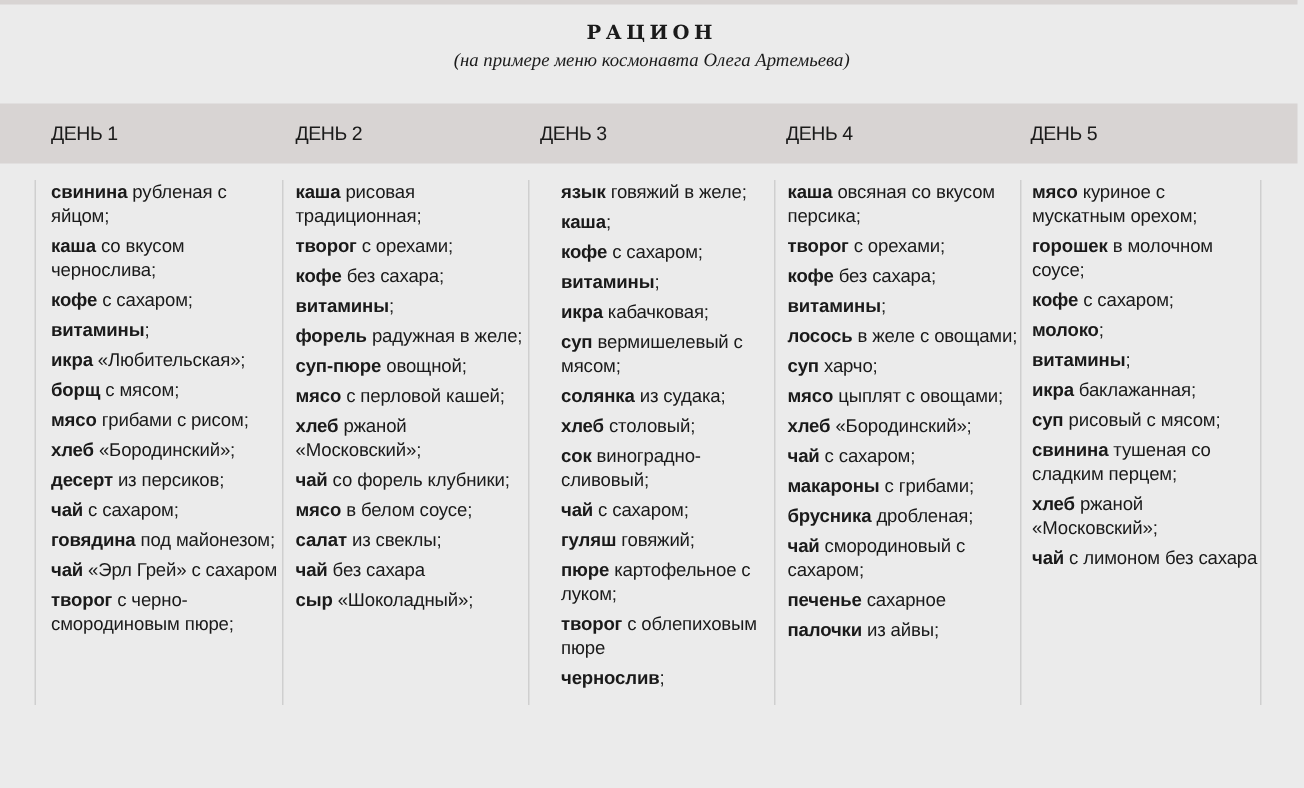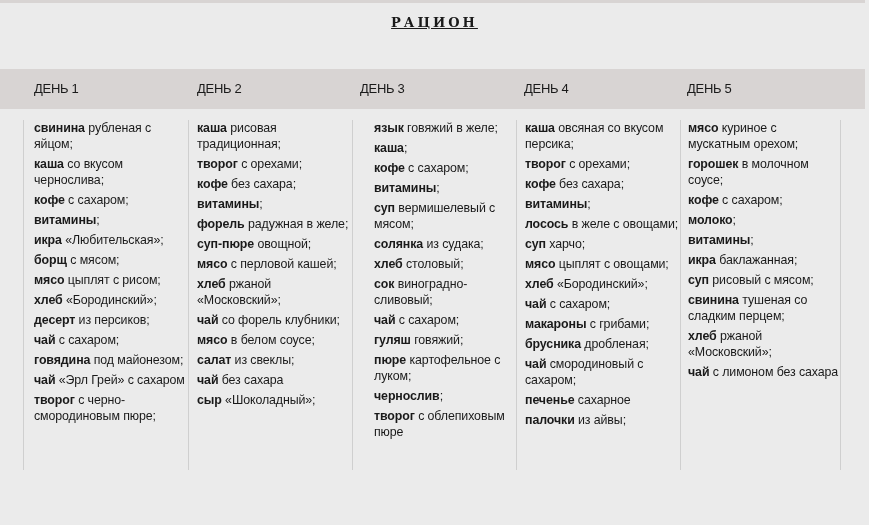--- a/index.html
+++ b/index.html
@@ -8,21 +8,21 @@
       background: #ebebeb;
       font-family: "Liberation Sans", "DejaVu Sans", sans-serif;
       color: #1a1a1a;
       position: relative;
     }
     .top-strip {
       position: absolute; left: 0; top: 0; width: 865px; height: 3px;
       background: #d8d4d3;
     }
     .title-block {
-      position: absolute; left: 0; top: 14px; width: 869px; text-align: center; text-decoration: underline;
+      position: absolute; left: 0; top: 14px; width: 869px; text-align: center;
     }
     .title {
       font-family: "DejaVu Serif", "Liberation Serif", serif;
       font-weight: bold; font-size: 13px; letter-spacing: 3px;
       color: #1a1a1a; line-height: 18px;
     }
     .subtitle {
       font-family: "Liberation Serif", "DejaVu Serif", serif;
       font-style: italic; font-size: 12.5px; color: #1a1a1a;
       line-height: 16px;
@@ -52,38 +52,39 @@
     }
     .item b { font-weight: bold; }
   </style>
 </head>
 <body>
 
 <div class="top-strip"></div>
 
 <div class="title-block">
   <div class="title">РАЦИОН</div>
+  <div class="subtitle">(на примере меню космонавта Олега Артемьева)</div>
 </div>
 
 <div class="days-header">
   <span class="day-label" style="left:34px">ДЕНЬ 1</span>
   <span class="day-label" style="left:197px">ДЕНЬ 2</span>
   <span class="day-label" style="left:360px">ДЕНЬ 3</span>
   <span class="day-label" style="left:524px">ДЕНЬ 4</span>
   <span class="day-label" style="left:687px">ДЕНЬ 5</span>
 </div>
 
 <div class="col" style="left:23px; width:165px; padding-left:10px">
     <div class="item"><b>свинина</b><span> рубленая с яйцом;</span></div>
     <div class="item"><b>каша</b><span> со вкусом чернослива;</span></div>
     <div class="item"><b>кофе</b><span> с сахаром;</span></div>
     <div class="item"><b>витамины</b><span>;</span></div>
     <div class="item"><b>икра</b><span> «Любительская»;</span></div>
     <div class="item"><b>борщ</b><span> с мясом;</span></div>
-    <div class="item"><b>мясо</b><span> цыплят с рисом;</span></div>
+    <div class="item"><b>мясо</b><span> грибами с рисом;</span></div>
     <div class="item"><b>хлеб</b><span> «Бородинский»;</span></div>
     <div class="item"><b>десерт</b><span> из персиков;</span></div>
     <div class="item"><b>чай</b><span> с сахаром;</span></div>
     <div class="item"><b>говядина</b><span> под майонезом;</span></div>
     <div class="item"><b>чай</b><span> «Эрл Грей» с сахаром</span></div>
     <div class="item"><b>творог</b><span> с черно-смородиновым пюре;</span></div>
   </div>
 <div class="col" style="left:188px; width:164px; padding-left:8px">
     <div class="item"><b>каша</b><span> рисовая традиционная;</span></div>
     <div class="item"><b>творог</b><span> с орехами;</span></div>
@@ -97,29 +98,30 @@
     <div class="item"><b>мясо</b><span> в белом соусе;</span></div>
     <div class="item"><b>салат</b><span> из свеклы;</span></div>
     <div class="item"><b>чай</b><span> без сахара</span></div>
     <div class="item"><b>сыр</b><span> «Шоколадный»;</span></div>
   </div>
 <div class="col" style="left:352px; width:164px; padding-left:21px">
     <div class="item"><b>язык</b><span> говяжий в желе;</span></div>
     <div class="item"><b>каша</b><span>;</span></div>
     <div class="item"><b>кофе</b><span> с сахаром;</span></div>
     <div class="item"><b>витамины</b><span>;</span></div>
+    <div class="item"><b>икра</b><span> кабачковая;</span></div>
     <div class="item"><b>суп</b><span> вермишелевый с мясом;</span></div>
     <div class="item"><b>солянка</b><span> из судака;</span></div>
     <div class="item"><b>хлеб</b><span> столовый;</span></div>
     <div class="item"><b>сок</b><span> виноградно-сливовый;</span></div>
     <div class="item"><b>чай</b><span> с сахаром;</span></div>
     <div class="item"><b>гуляш</b><span> говяжий;</span></div>
     <div class="item"><b>пюре</b><span> картофельное с луком;</span></div>
+    <div class="item"><b>творог</b><span> с облепиховым пюре</span></div>
     <div class="item"><b>чернослив</b><span>;</span></div>
-    <div class="item"><b>творог</b><span> с облепиховым пюре</span></div>
   </div>
 <div class="col" style="left:516px; width:164px; padding-left:8px">
     <div class="item"><b>каша</b><span> овсяная со вкусом персика;</span></div>
     <div class="item"><b>творог</b><span> с орехами;</span></div>
     <div class="item"><b>кофе</b><span> без сахара;</span></div>
     <div class="item"><b>витамины</b><span>;</span></div>
     <div class="item"><b>лосось</b><span> в желе с овощами;</span></div>
     <div class="item"><b>суп</b><span> харчо;</span></div>
     <div class="item"><b>мясо</b><span> цыплят с овощами;</span></div>
     <div class="item"><b>хлеб</b><span> «Бородинский»;</span></div>

